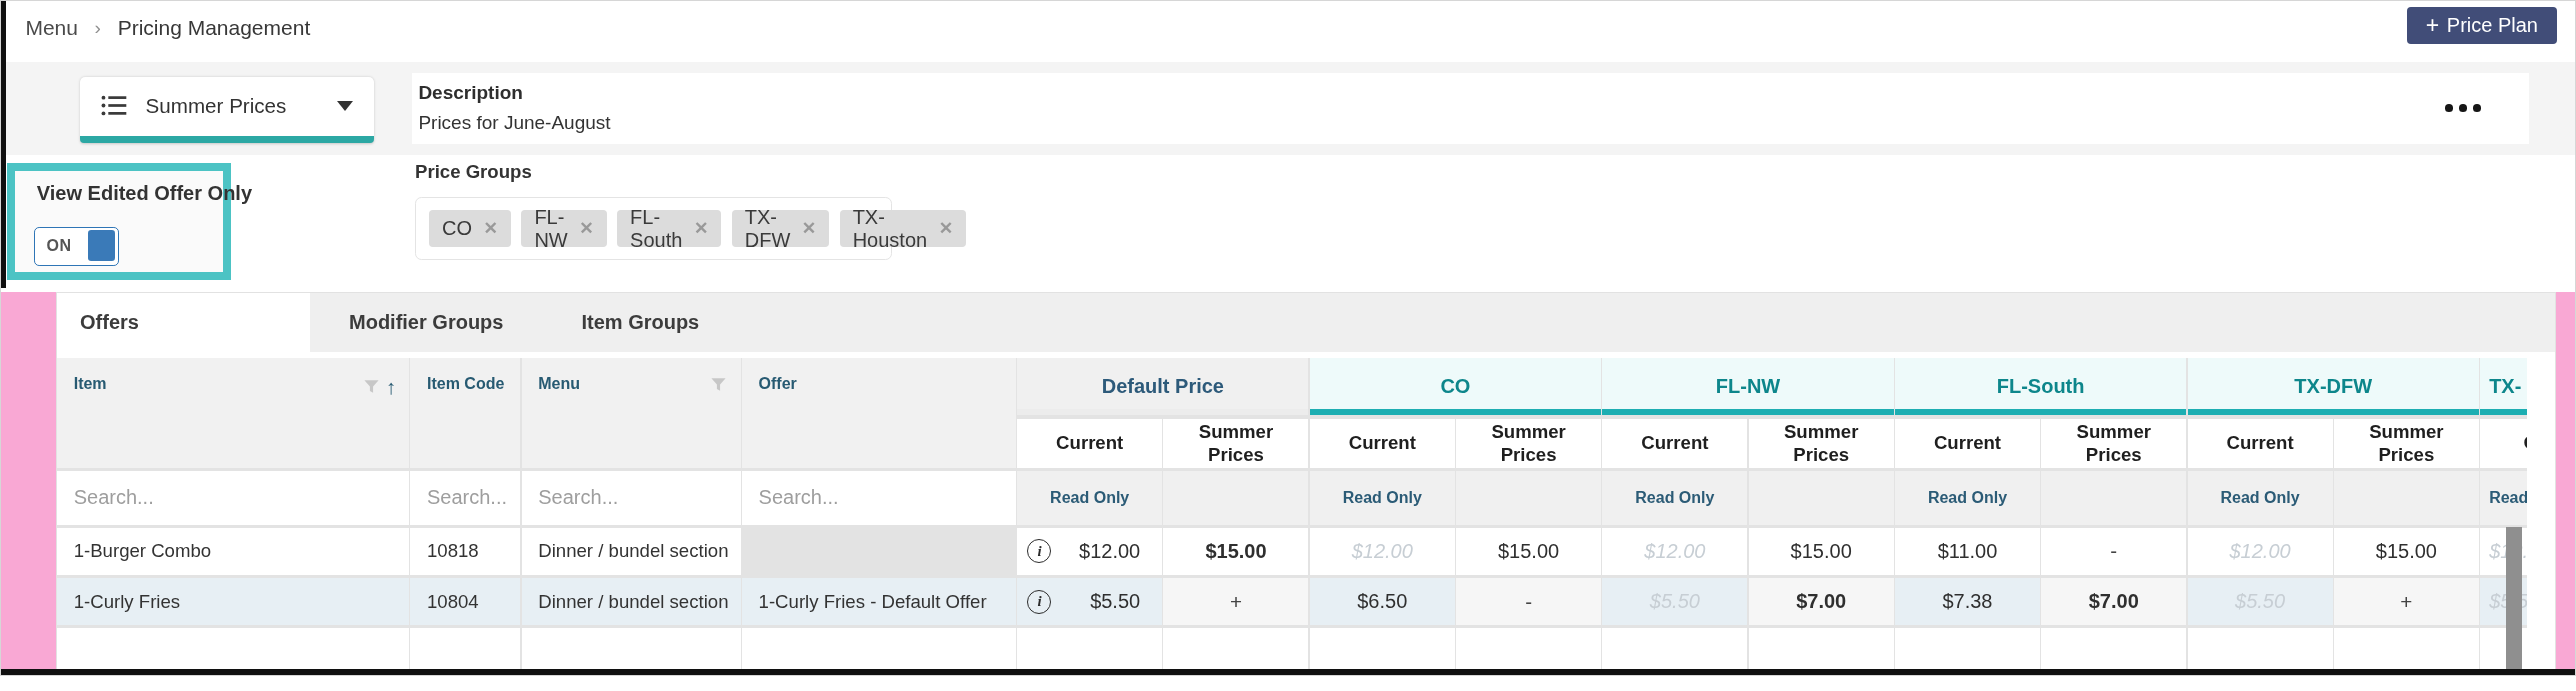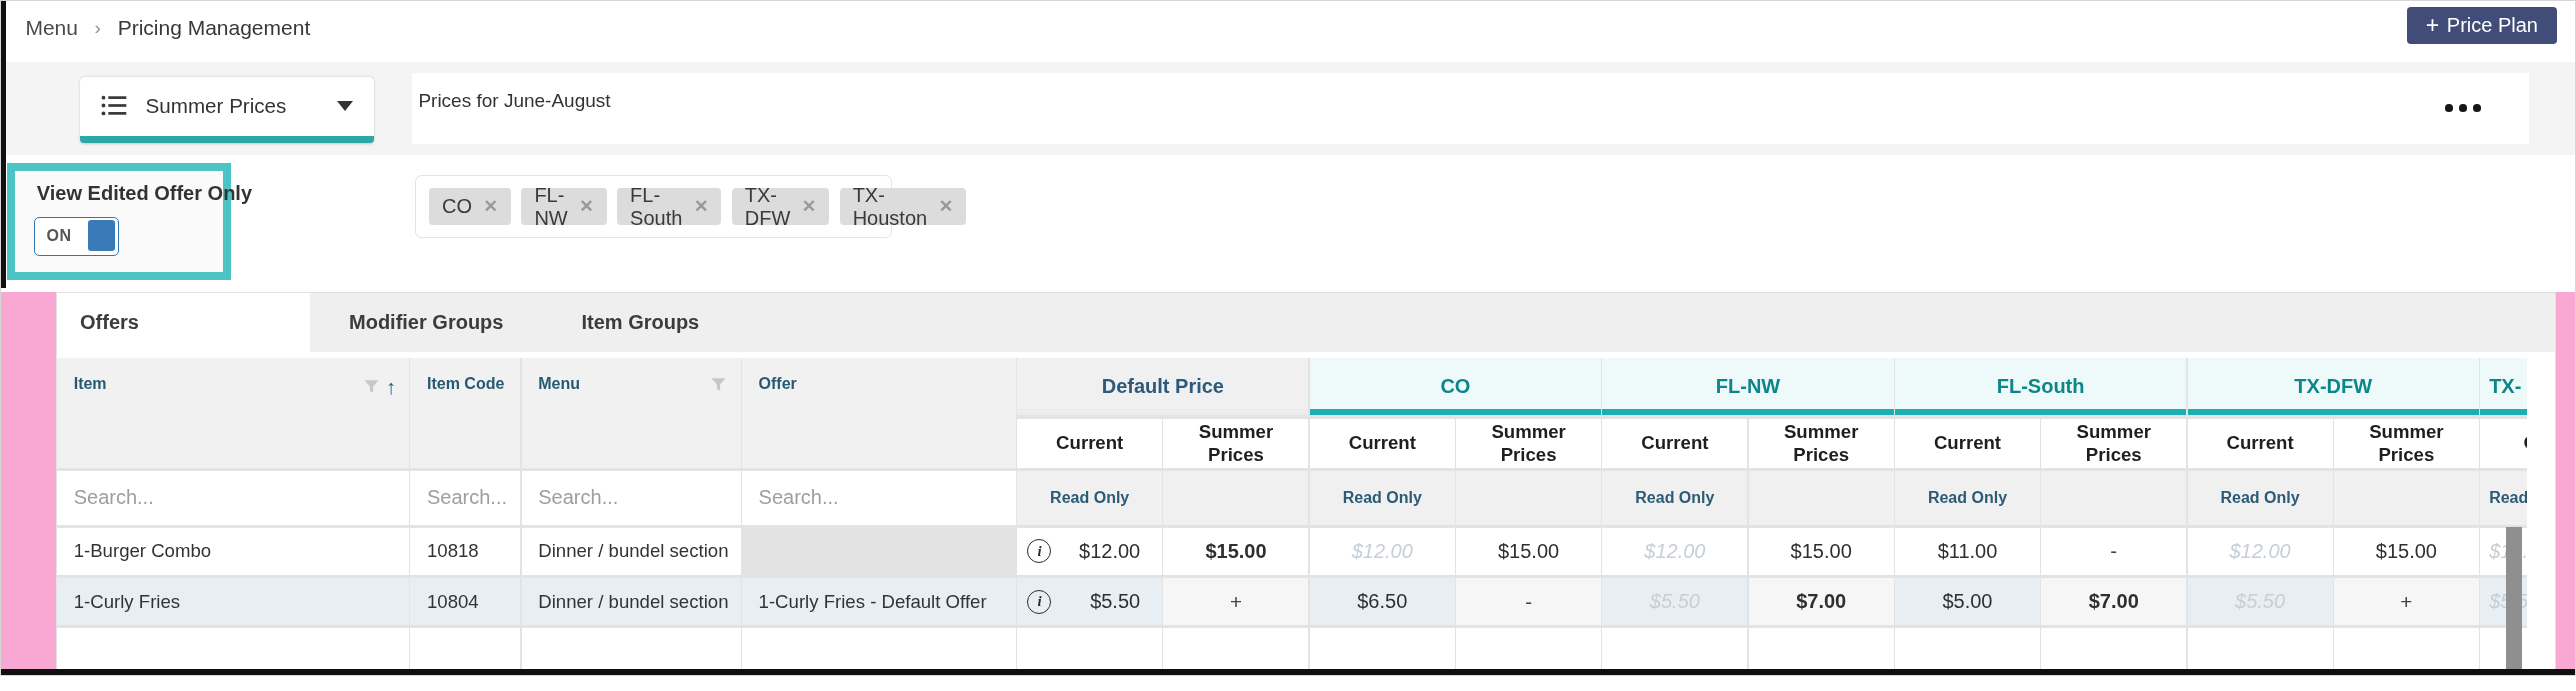--- a/index.html
+++ b/index.html
@@ -35,21 +35,21 @@
   .desc-label{font-size:19px;font-weight:700;color:#2e2e2e;}
   .desc-value{font-size:19px;color:#333;margin-top:7.7px;}
   .more-dots{position:absolute;right:48px;top:31px;display:flex;gap:6.4px;cursor:pointer;}
   .more-dots i{width:7.7px;height:7.7px;border-radius:50%;background:#161616;}
 
   
   .filters{position:absolute;left:0;top:154px;width:100%;height:137px;background:#fff;}
   .annotation{position:absolute;left:5.8px;top:7.7px;width:224px;height:117px;
               border:8.4px solid #4cc3c4;background:#fafafa;box-sizing:border-box;z-index:5;}
   .ve-label{position:absolute;left:22px;top:11.6px;font-size:20px;font-weight:600;color:#333;white-space:nowrap;}
-  .toggle{position:absolute;left:19px;top:46px;width:85px;height:39px;border:1.9px solid #2e75b6;
+  .toggle{position:absolute;left:19px;top:56px;width:85px;height:39px;border:1.9px solid #2e75b6;
           border-radius:5.1px;background:#fff;box-sizing:border-box;display:flex;align-items:center;cursor:pointer;}
   .toggle .on{font-size:16px;font-weight:700;color:#555;padding-left:11.6px;letter-spacing:0.6px;}
   .toggle .knob{position:absolute;right:2.6px;top:1.9px;width:27px;height:31px;background:#3a7ab8;border-radius:3.2px;}
 
   .pg-block{position:absolute;left:414px;top:6.4px;}
   .pg-label{font-size:18.6px;font-weight:600;color:#333;}
   .pg-box{margin-top:14px;width:477px;height:63px;border:1.3px solid #e4e4e4;border-radius:6.4px;
           background:#fff;display:flex;align-items:center;padding:0 13px;gap:10.3px;box-sizing:border-box;}
   .chip{height:37px;background:#dcdcdc;border-radius:3.9px;display:flex;align-items:center;
         padding:0 13px;font-size:20px;color:#3a3a3a;gap:11.6px;}
@@ -130,38 +130,40 @@
           <circle cx="2.2" cy="10" r="1.7" fill="#3a3a3a"></circle>
             <rect x="6.5" y="8.8" width="16" height="2.4" fill="#3a3a3a"></rect>
           <circle cx="2.2" cy="17" r="1.7" fill="#3a3a3a"></circle>
             <rect x="6.5" y="15.8" width="16" height="2.4" fill="#3a3a3a"></rect>
         </svg>
       </span>
       <span class="lbl">Summer Prices</span>
       <span class="caret-down"></span>
     </div>
     <div class="desc-card">
+      <div class="desc-label">Description</div>
       <div class="desc-value">Prices for June-August</div>
       <div class="more-dots">
           <i></i>
           <i></i>
           <i></i>
         </div>
     </div>
   </div>
 
   <div class="filters">
     <div class="annotation">
       <div class="ve-label">View Edited Offer Only</div>
       <div class="toggle">
         <span class="on">ON</span>
         <span class="knob"></span>
       </div>
     </div>
     <div class="pg-block">
+      <div class="pg-label">Price Groups</div>
       <div class="pg-box">
           <div class="chip">
             <span>CO</span>
             <span class="x">✕</span>
           </div>
           <div class="chip">
             <span>FL-NW</span>
             <span class="x">✕</span>
           </div>
           <div class="chip">
@@ -290,21 +292,21 @@
           <div class="cell base-cell row-alt-b" style="grid-area: 5 / 1;">1-Curly Fries</div>
           <div class="cell base-cell row-alt-b" style="grid-area: 5 / 2;">10804</div>
           <div class="cell base-cell row-alt-b" style="grid-area: 5 / 3;">Dinner / bundel section</div>
           <div class="cell base-cell row-alt-b" style="grid-area: 5 / 4;">1-Curly Fries - Default Offer</div>
           <div class="cell price-cell p-normal row-alt-b" style="grid-area: 5 / 5; justify-content: flex-end; padding-right: 22px;">$5.50<span class="info-ic">i</span></div>
           <div class="cell price-cell p-action row-alt-g" style="grid-area: 5 / 6;">+</div>
           <div class="cell price-cell p-normal row-alt-b" style="grid-area: 5 / 7;">$6.50</div>
           <div class="cell price-cell p-action row-alt-g" style="grid-area: 5 / 8;">-</div>
           <div class="cell price-cell p-muted row-alt-b" style="grid-area: 5 / 9;">$5.50</div>
           <div class="cell price-cell p-bold row-alt-g" style="grid-area: 5 / 10;">$7.00</div>
-          <div class="cell price-cell p-normal row-alt-b" style="grid-area: 5 / 11;">$5.00</div>
+          <div class="cell price-cell p-normal row-alt-b" style="grid-area: 5 / 11;">$7.38</div>
           <div class="cell price-cell p-bold row-alt-g" style="grid-area: 5 / 12;">$7.00</div>
           <div class="cell price-cell p-muted row-alt-b" style="grid-area: 5 / 13;">$5.50</div>
           <div class="cell price-cell p-action row-alt-g" style="grid-area: 5 / 14;">+</div>
           <div class="cell price-cell p-muted row-alt-b clip-left" style="grid-area: 5 / 15;">$5.50</div>
           <div class="cell filler" style="grid-area: 6 / 1;"></div>
           <div class="cell filler" style="grid-area: 6 / 2;"></div>
           <div class="cell filler" style="grid-area: 6 / 3;"></div>
           <div class="cell filler" style="grid-area: 6 / 4;"></div>
           <div class="cell filler" style="grid-area: 6 / 5;"></div>
           <div class="cell filler" style="grid-area: 6 / 6;"></div>

